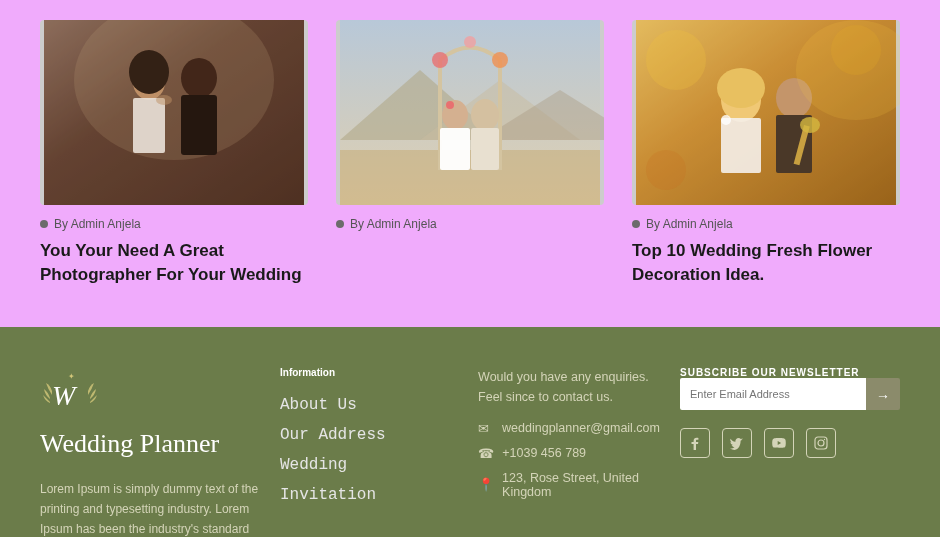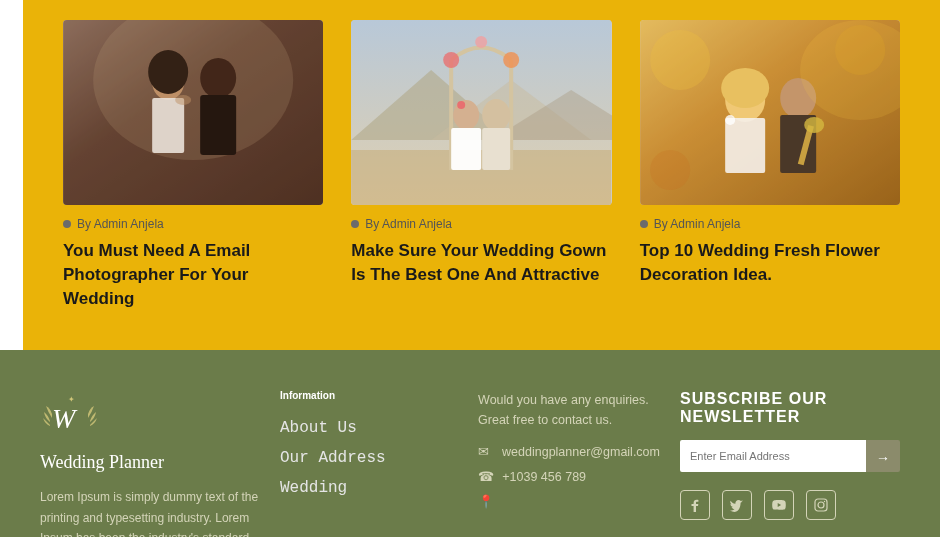--- a/index.html
+++ b/index.html
@@ -1,24 +1,23 @@
 <!DOCTYPE html>
 <html><head>
   <meta charset="utf-8">
   <style>
     * { margin: 0; padding: 0; box-sizing: border-box; }
     body { font-family: 'Georgia', serif; background: #fff; width: 940px; }
 
     
     .blog-section {
-      background: #eab308;
+      background: #f0abfc;
       padding: 20px 40px 40px 40px;
       display: flex;
       gap: 28px;
-      margin-left: 23px;
     }
 
     .blog-card {
       flex: 1;
       display: flex;
       flex-direction: column;
     }
 
     .blog-card-image {
       width: 100%;
@@ -84,22 +83,22 @@
     .logo-icon {
       width: 60px;
       height: 50px;
       display: block;
       margin-bottom: 2px;
     }
 
     .footer-brand-name {
       font-family: 'Brush Script MT', cursive;
       color: #fff;
-      font-size: 18px;
-      margin-bottom: 14px;
+      font-size: 26px;
+      margin-bottom: 20px;
       display: block;
     }
 
     .footer-desc {
       font-size: 12px;
       color: #d4d4b8;
       line-height: 1.7;
       font-family: Arial, sans-serif;
     }
 
@@ -147,25 +146,24 @@
       font-size: 13px;
       color: #d4d4b8;
       min-width: 16px;
     }
 
     .footer-newsletter {
       flex: 0 0 220px;
     }
 
     .newsletter-title {
-      font-size: 16px;
+      font-size: 10px;
       font-weight: 700;
       color: #fff;
       letter-spacing: 1px;
-      margin-bottom: 14px;
       font-family: Arial, sans-serif;
     }
 
     .newsletter-form {
       display: flex;
       margin-bottom: 18px;
     }
 
     .newsletter-input {
       flex: 1;
@@ -239,21 +237,21 @@
 
         <ellipse cx="120" cy="80" rx="8" ry="5" fill="#c4956a" opacity="0.5"></ellipse>
 
         <rect width="260" height="185" fill="#8b6040" opacity="0.1"></rect>
       </svg>
     </div>
     <div class="blog-author">
       <span class="author-dot"></span>
       <span>By Admin Anjela</span>
     </div>
-    <div class="blog-title">You Must Need A Email Photographer For Your Wedding</div>
+    <div class="blog-title">You Your Need A Great Photographer For Your Wedding</div>
   </div>
 
   <div class="blog-card">
     <div class="blog-card-image">
       <svg viewBox="0 0 260 185" xmlns="http://www.w3.org/2000/svg">
         <defs>
           <linearGradient id="g2" x1="0%" y1="0%" x2="100%" y2="100%">
             <stop offset="0%" style="stop-color:#d4c4a0"></stop>
             <stop offset="50%" style="stop-color:#c8a870"></stop>
             <stop offset="100%" style="stop-color:#8b7040"></stop>
@@ -285,21 +283,20 @@
         <ellipse cx="115" cy="95" rx="13" ry="15" fill="#d4b090"></ellipse>
         <rect x="100" y="108" width="30" height="42" fill="#fff" rx="2" opacity="0.95"></rect>
 
         <circle cx="110" cy="85" r="4" fill="#e87070"></circle>
       </svg>
     </div>
     <div class="blog-author">
       <span class="author-dot"></span>
       <span>By Admin Anjela</span>
     </div>
-    <div class="blog-title">Make Sure Your Wedding Gown Is The Best One And Attractive</div>
   </div>
 
   <div class="blog-card">
     <div class="blog-card-image">
       <svg viewBox="0 0 260 185" xmlns="http://www.w3.org/2000/svg">
         <defs>
           <linearGradient id="g3" x1="0%" y1="0%" x2="100%" y2="100%">
             <stop offset="0%" style="stop-color:#e8c870"></stop>
             <stop offset="40%" style="stop-color:#c8903c"></stop>
             <stop offset="100%" style="stop-color:#8b5a1a"></stop>
@@ -360,34 +357,36 @@
       </div>
       <span class="footer-brand-name">Wedding Planner</span>
       <p class="footer-desc">Lorem Ipsum is simply dummy text of  the printing and typesetting industry. Lorem Ipsum has been the industry's standard dummy text ever since the 1500s.</p>
     </div>
 
     <div class="footer-col">
       <div class="footer-col-title">Information</div>
       <a class="footer-link">About Us</a>
       <a class="footer-link">Our Address</a>
       <a class="footer-link">Wedding</a>
+      <a class="footer-link">Invitation</a>
     </div>
 
     <div class="footer-col">
-      <p class="address-text">Would you have any enquiries. Great free to contact us.</p>
+      <p class="address-text">Would you have any enquiries. Feel since to contact us.</p>
       <div class="address-item">
         <span class="address-icon">✉</span>
         <span>weddingplanner@gmail.com</span>
       </div>
       <div class="address-item">
         <span class="address-icon">☎</span>
         <span>+1039 456 789</span>
       </div>
       <div class="address-item">
         <span class="address-icon">📍</span>
+        <span>123, Rose Street, United Kingdom</span>
       </div>
     </div>
 
     <div class="footer-newsletter">
       <div class="newsletter-title">SUBSCRIBE OUR NEWSLETTER</div>
       <div class="newsletter-form">
         <input class="newsletter-input" type="email" placeholder="Enter Email Address" style="">
         <button class="newsletter-btn">→</button>
       </div>
       <div class="social-icons">

